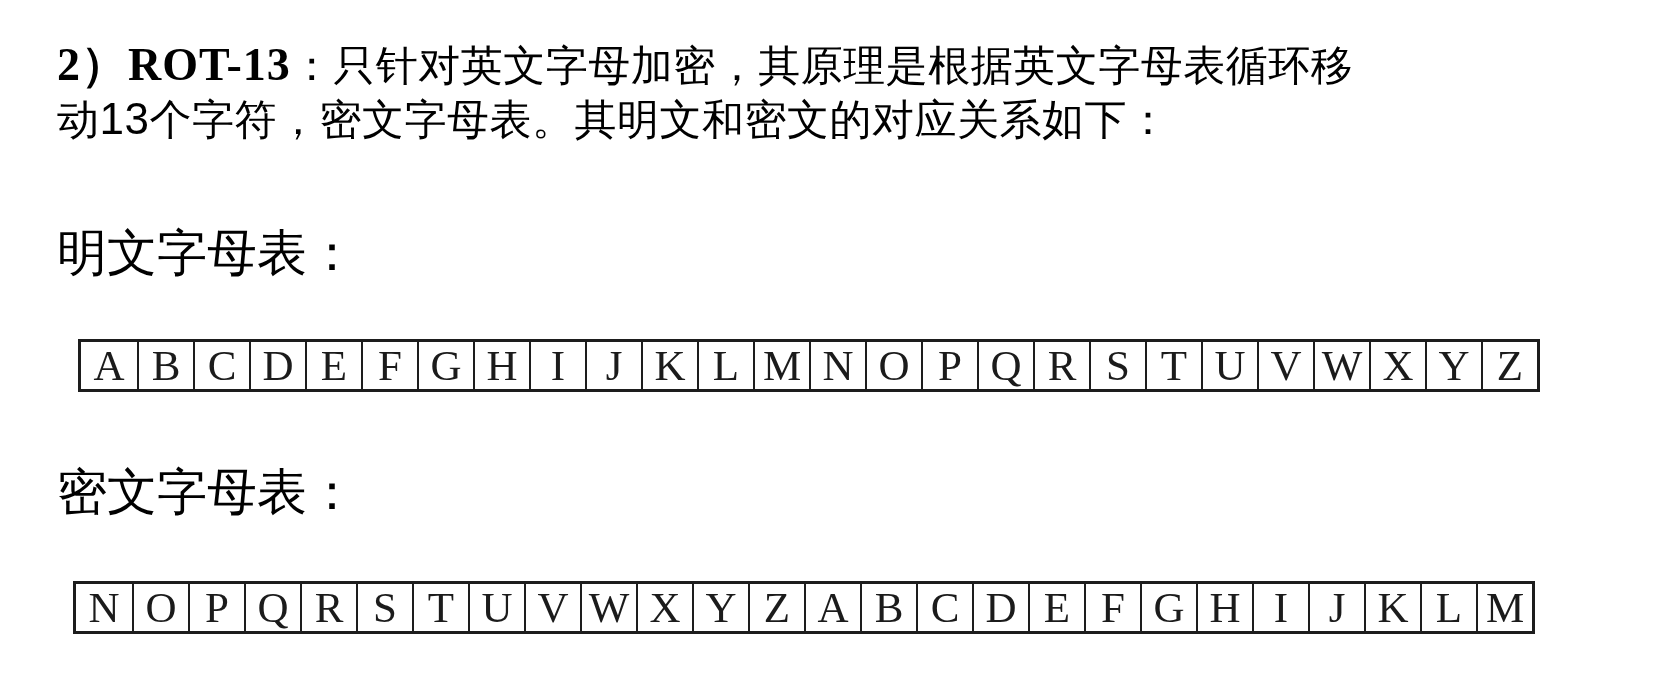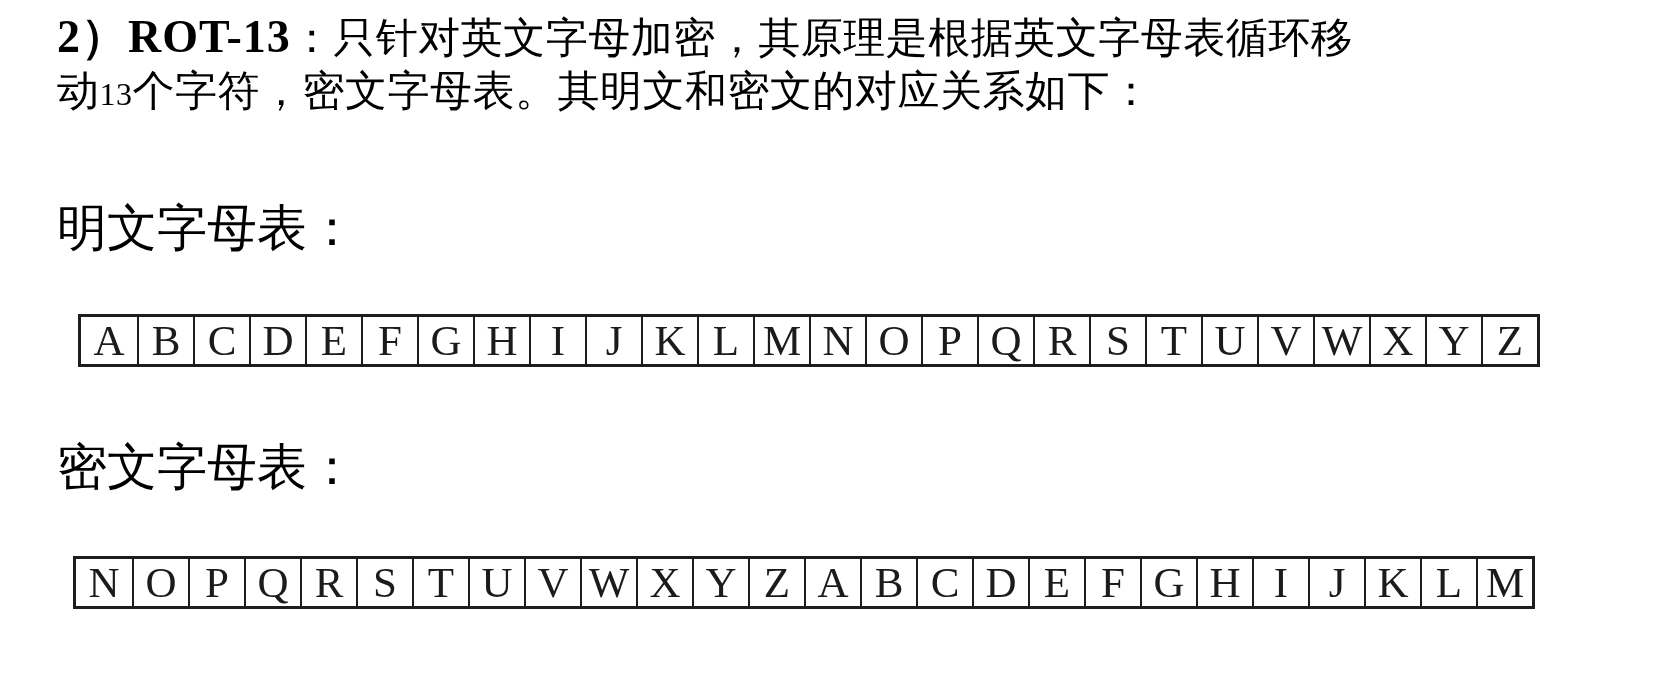--- a/index.html
+++ b/index.html
@@ -8,20 +8,21 @@
     background: #ffffff;
     color: #000000;
     font-family: "Liberation Sans", sans-serif;
   }
   .page {
     position: relative;
     width: 1676px;
     height: 644px;
     overflow: hidden;
     background: #ffffff;
+    margin-top: 28px;
   }
   .content {
     padding: 10px 0 0 57px;
   }
   
   .para {
     margin: 0;
     font-size: 42px;
     line-height: 53px;
     letter-spacing: 0.5px;
@@ -31,22 +32,22 @@
     white-space: nowrap;
   }
   .seg { font-family: "Liberation Sans", sans-serif; }
   .seg-num-serif-bold {
     font-family: "Liberation Serif", serif;
     font-weight: bold;
     font-size: 46px;
     letter-spacing: 1px;
   }
   .seg-num-serif {
-    font-family: Liberation Serif, serif;
-    font-size: 32px;
+    font-family: Liberation Sans, sans-serif;
+    font-size: 44px;
   }
   
   .section-heading {
     margin: 0;
     margin-top: 79px;
     font-size: 50px;
     line-height: 56px;
     font-weight: normal;
     font-family: "Liberation Sans", sans-serif;
   }

